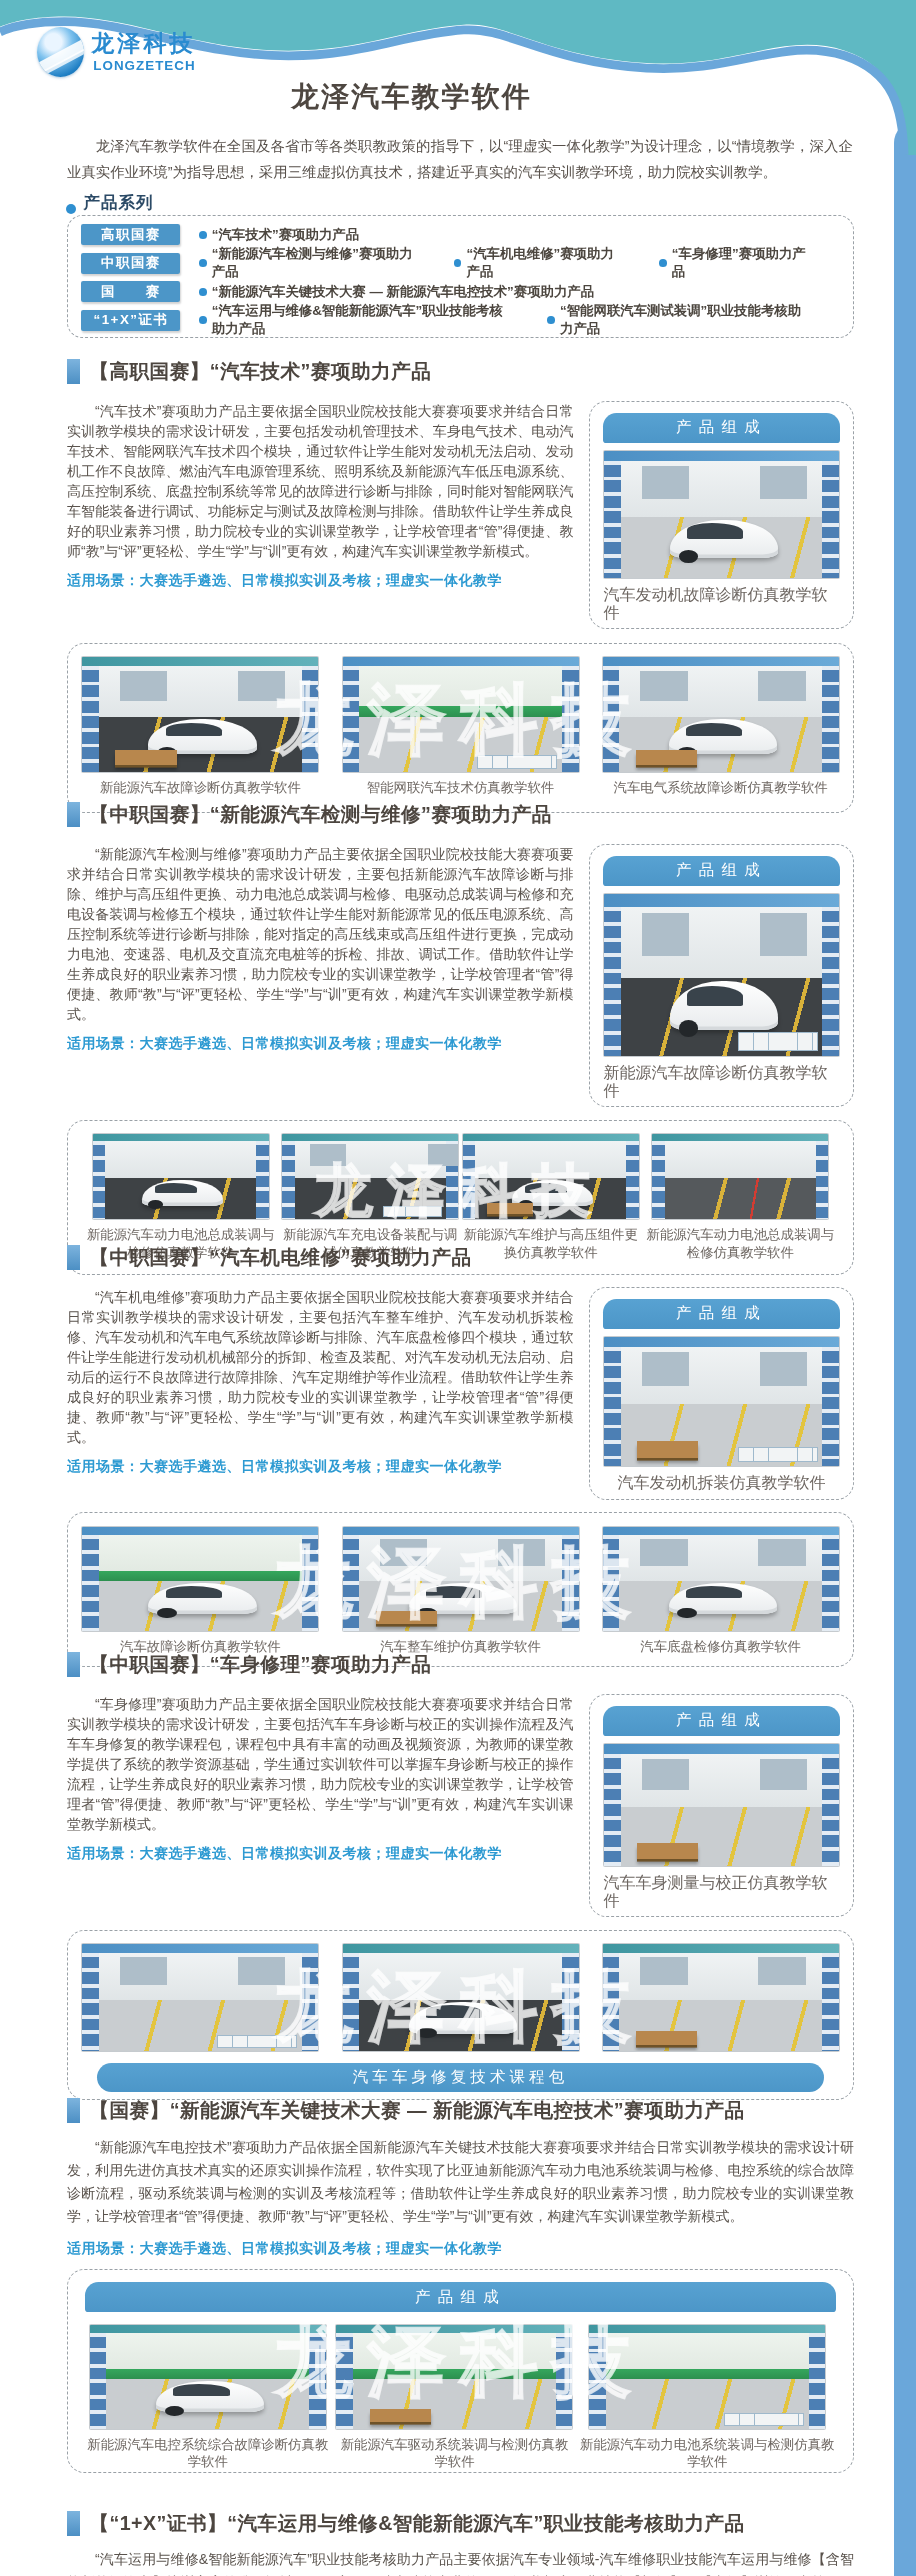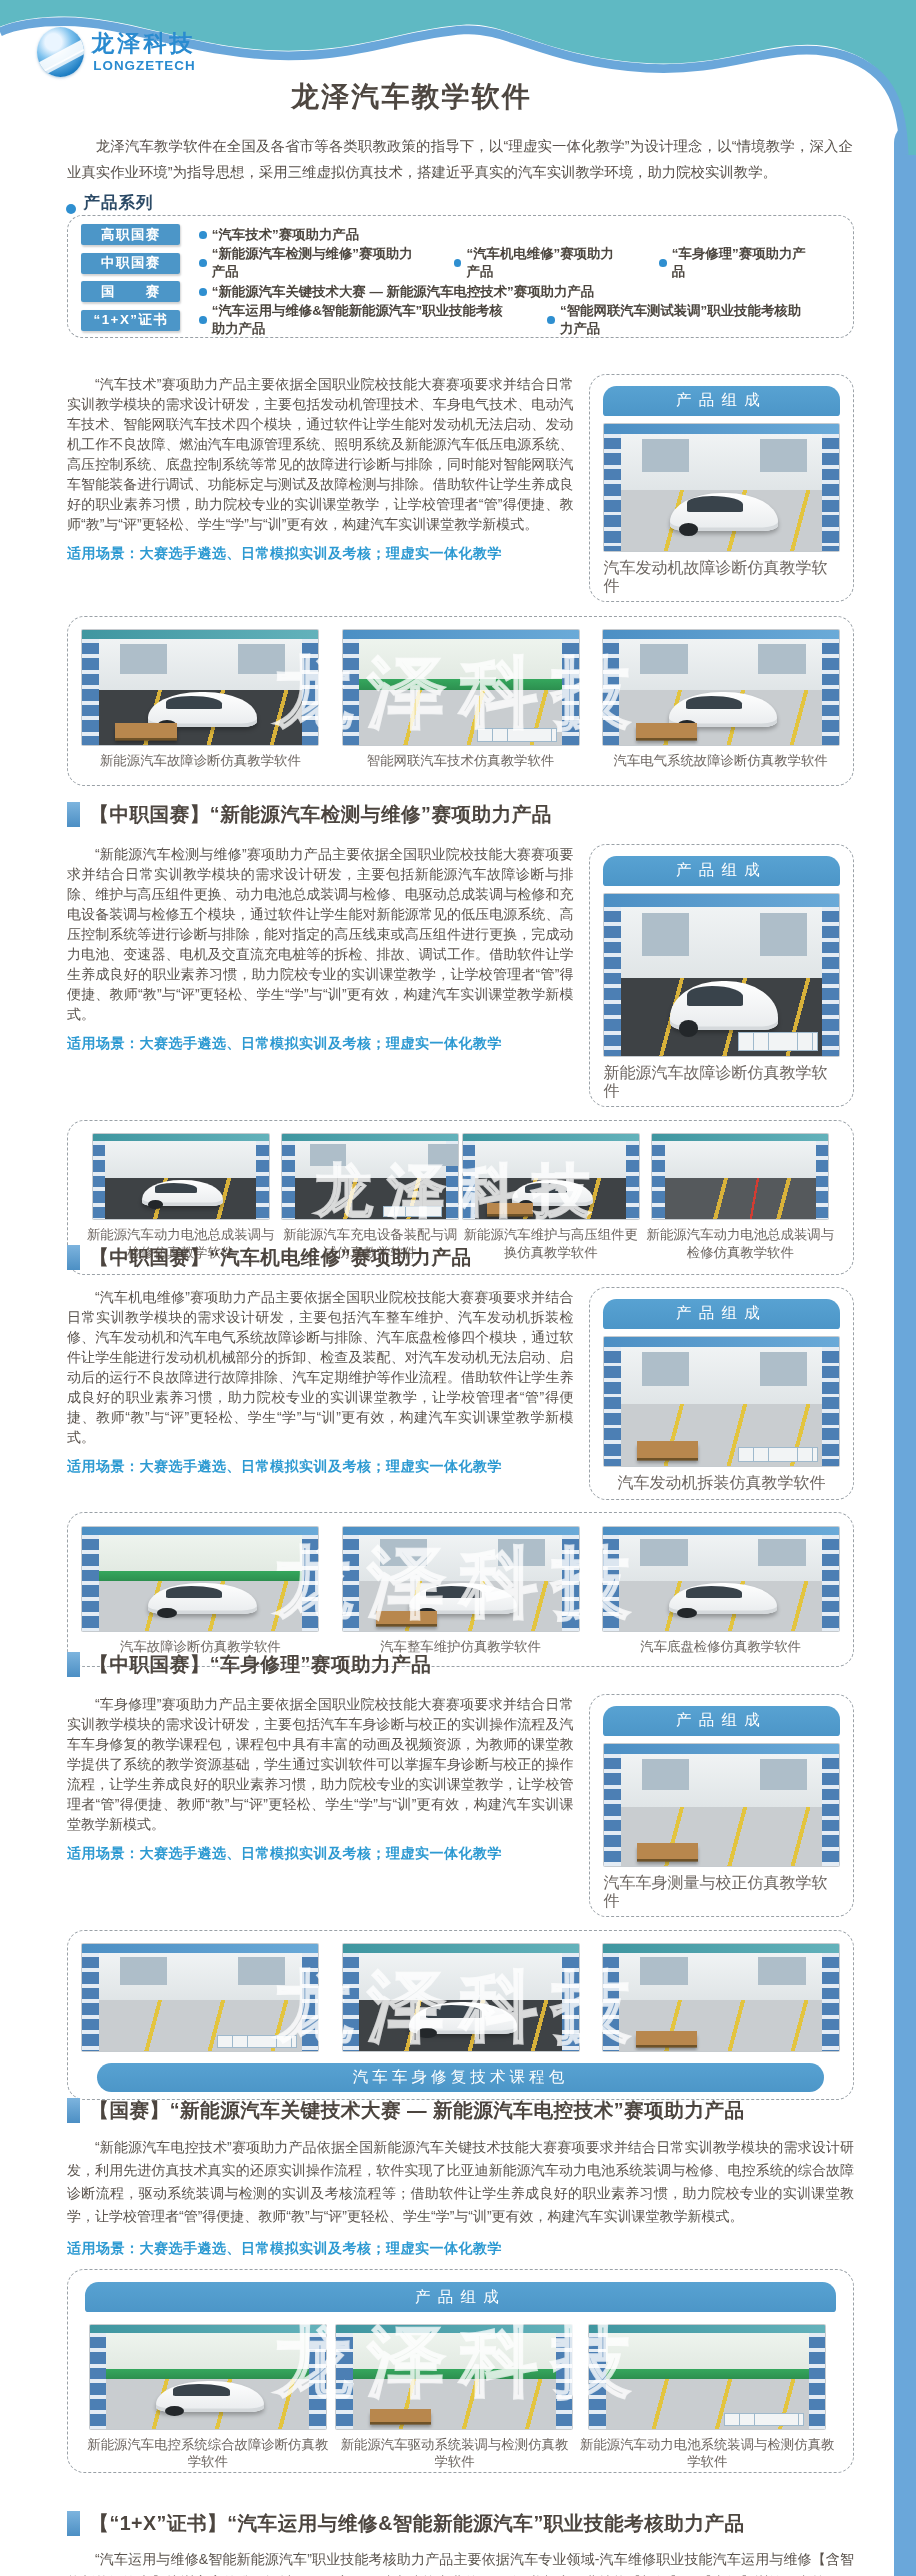--- a/index.html
+++ b/index.html
@@ -184,20 +184,24 @@
           </div>
         <div class="series-item">
             <span class="b"></span>
             <span>“智能网联汽车测试装调”职业技能考核助力产品</span>
           </div>
       </div>
     </div>
   </div>
 
   <div class="section" style="top:358px;">
+    <div class="sec-head">
+        <span class="bar"></span>
+        <span class="t">【高职国赛】“汽车技术”赛项助力产品</span>
+      </div>
     <div class="sec-row">
       <div class="sec-body-col">
         <p class="sec-body">“汽车技术”赛项助力产品主要依据全国职业院校技能大赛赛项要求并结合日常实训教学模块的需求设计研发，主要包括发动机管理技术、车身电气技术、电动汽车技术、智能网联汽车技术四个模块，通过软件让学生能对发动机无法启动、发动机工作不良故障、燃油汽车电源管理系统、照明系统及新能源汽车低压电源系统、高压控制系统、底盘控制系统等常见的故障进行诊断与排除，同时能对智能网联汽车智能装备进行调试、功能标定与测试及故障检测与排除。借助软件让学生养成良好的职业素养习惯，助力院校专业的实训课堂教学，让学校管理者“管”得便捷、教师“教”与“评”更轻松、学生“学”与“训”更有效，构建汽车实训课堂教学新模式。</p>
         <p class="scenario">适用场景：大赛选手遴选、日常模拟实训及考核；理虚实一体化教学</p>
       </div>
       <div class="side-box">
         <div class="comp-bar">产品组成</div>
         <div class="shot blue" style="height:129px;">
           <span class="sh-bar"></span>
             <span class="sh-tools"></span>

